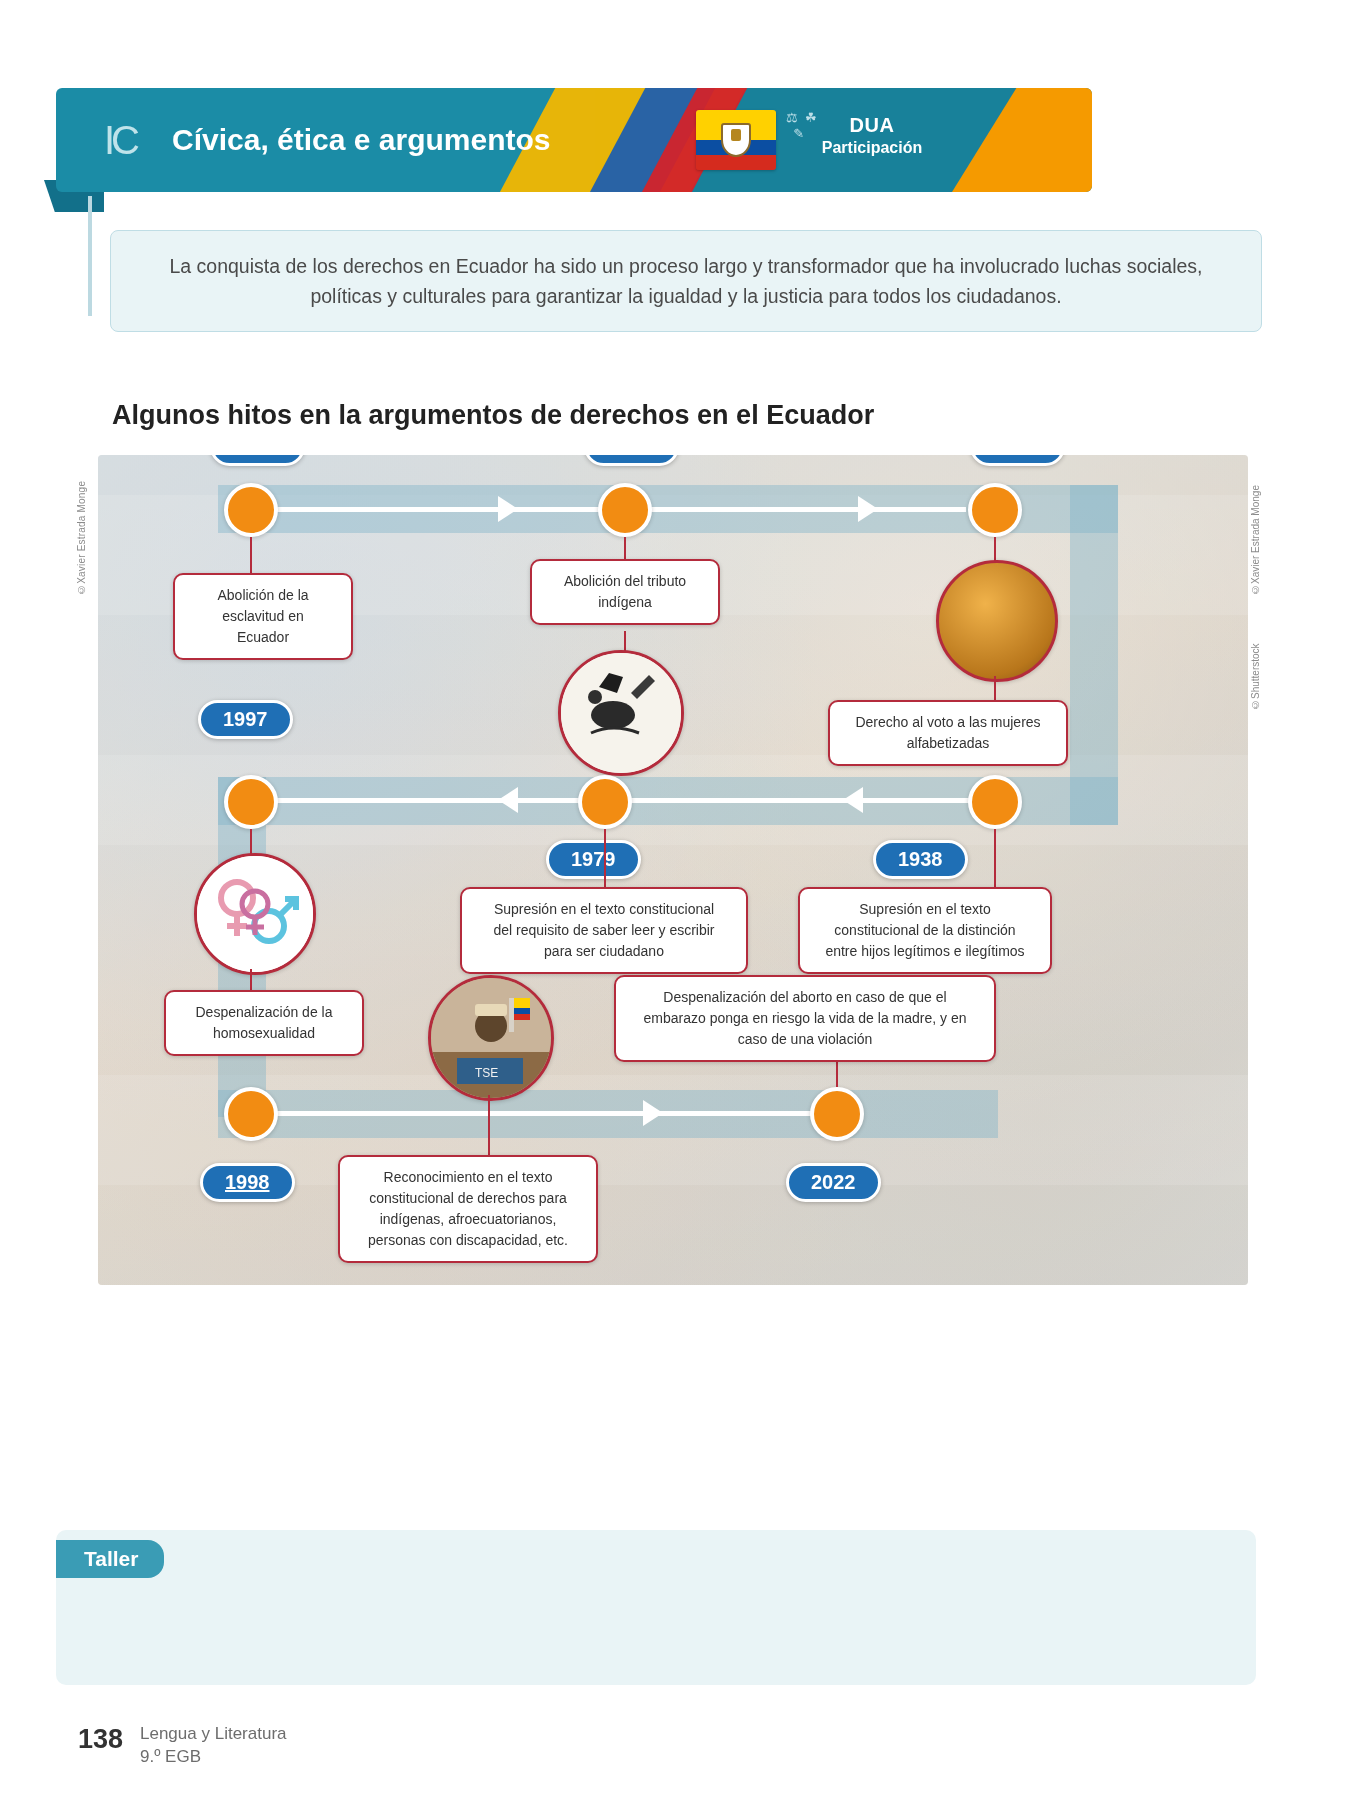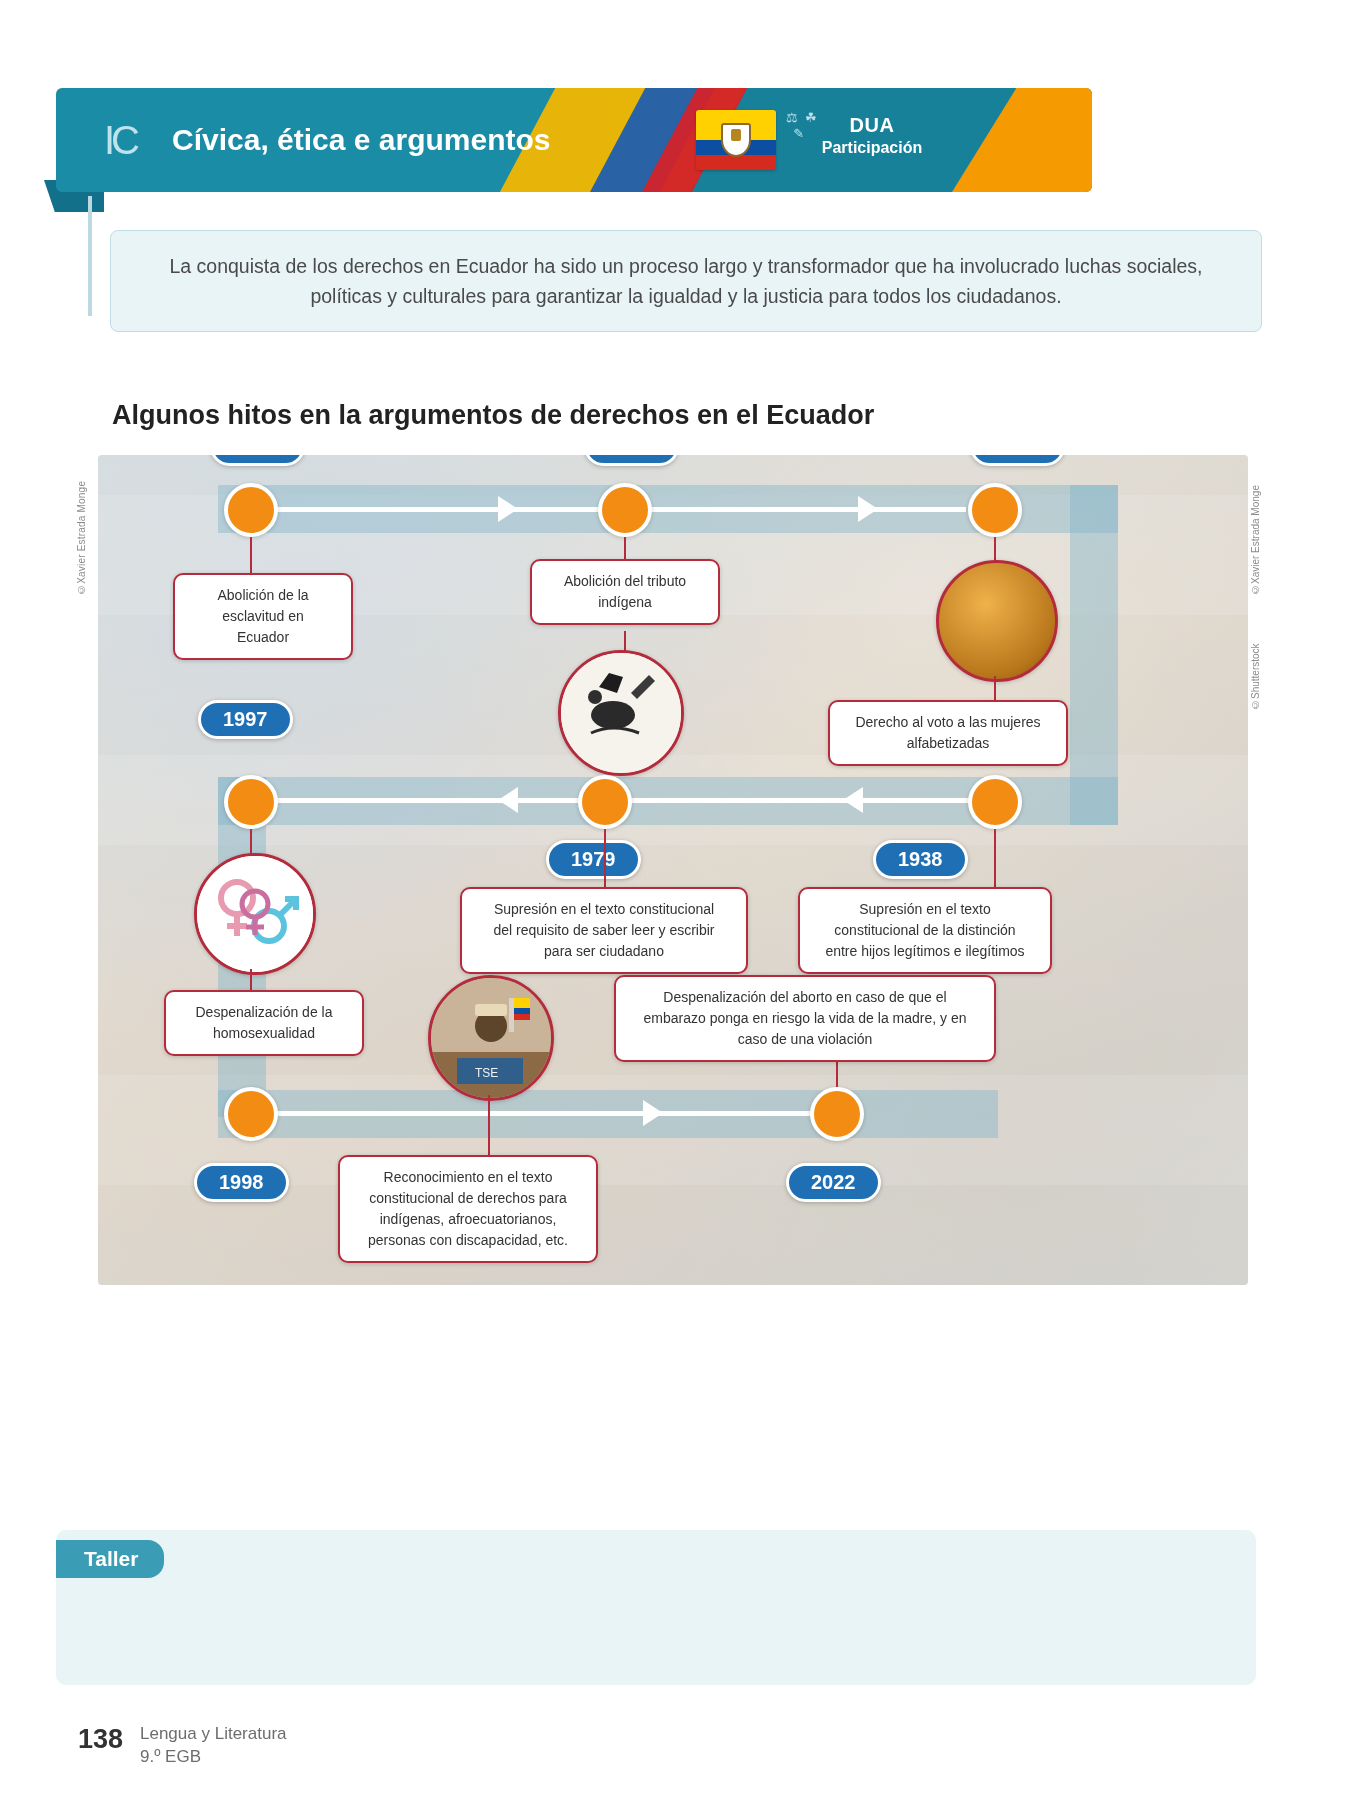--- a/index.html
+++ b/index.html
@@ -322,21 +322,21 @@
 
     <div class="stem" style="left:896px;top:374px;height:62px;"></div>
     <div class="callout" style="left:700px;top:432px;width:254px;">Supresión en el texto constitucional de la distinción entre hijos legítimos e ilegítimos</div>
 
     <div class="line" style="left:148px;top:656px;width:580px;"></div>
     <div class="arrow right" style="left:545px;top:645px;"></div>
 
     <div class="node" style="left:126px;top:632px;"></div>
     <div class="node" style="left:712px;top:632px;"></div>
 
-    <div class="year" style="left:96px;top:708px;">1998</div>
+    <div class="year" style="left:102px;top:708px;text-decoration:underline;">1998</div>
     <div class="year" style="left:688px;top:708px;">2022</div>
 
     <div class="circ-img ci-4" style="left:330px;top:520px;width:120px;height:120px;">
       <svg width="120" height="120" viewBox="0 0 120 120" aria-hidden="true">
         <rect width="120" height="120" fill="#c9b49a"></rect>
         <rect x="0" y="74" width="120" height="46" fill="#8c6a45"></rect>
         <rect x="26" y="80" width="66" height="26" fill="#2f5f8a"></rect>
         <text x="44" y="99" font-size="12" fill="#f2f2f2" font-family="Liberation Sans, sans-serif">TSE</text>
         <circle cx="60" cy="48" r="16" fill="#5d452c"></circle>
         <rect x="44" y="26" width="32" height="12" rx="3" fill="#e8d9b8"></rect>

